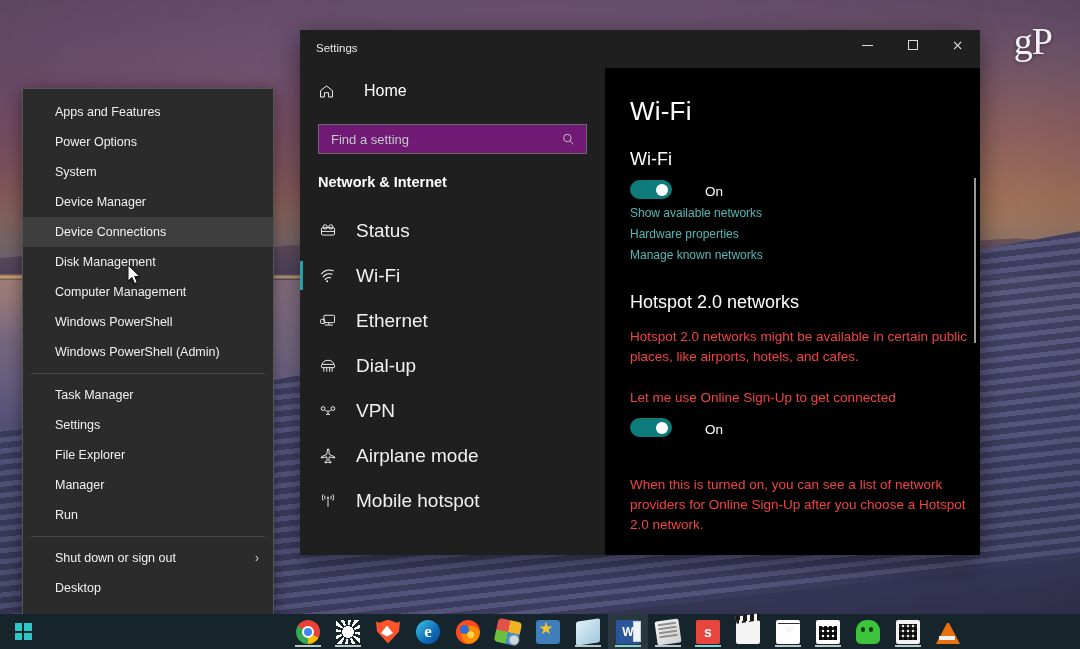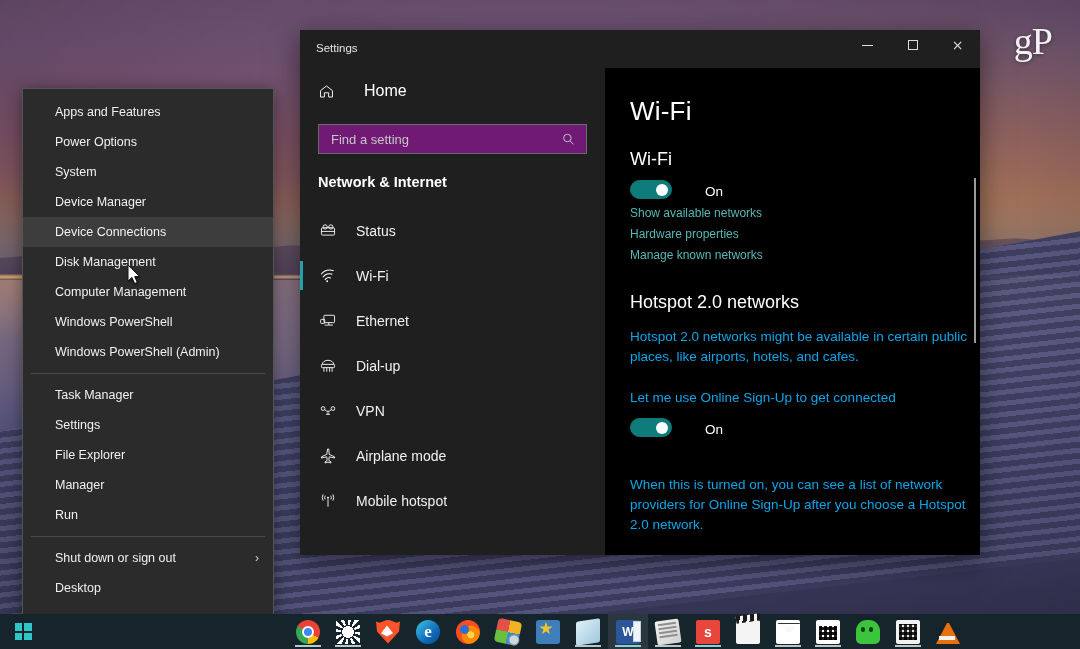--- a/index.html
+++ b/index.html
@@ -179,21 +179,21 @@
   }
   #search-input::placeholder { color: #c6c6c6; opacity: 1; }
   #section-title {
     font-size: 14.5px; font-weight: bold; color: #ffffff;
     padding: 20px 0 0 18px;
   }
   #nav-list { margin-top: 18px; }
   .nav-item {
     display: flex; align-items: center; gap: 18px;
     height: 45px; padding-left: 18px;
-    color: #f0f0f0; font-size: 14px;
+    color: #f0f0f0; font-size: 19px;
     position: relative;
   }
   .nav-item.selected::before {
     content: ""; position: absolute; left: 0; top: 8px;
     width: 3px; height: 29px; background: #24a2a8;
   }
   .nav-ico { width: 20px; height: 20px; display: flex; align-items: center; justify-content: center; flex-shrink: 0; }
 
   
   #settings-content {
@@ -212,21 +212,21 @@
   }
   .toggle .knob {
     position: absolute; right: 3px; top: 3px;
     width: 12px; height: 12px; border-radius: 50%; background: #ffffff;
   }
   .toggle-label { font-size: 13.5px; color: #ffffff; }
   .link {
     display: block; font-size: 12px; color: #57b8b8;
     margin-top: 7px; text-decoration: none;
   }
-  .body-text { font-size: 13.5px; color: #0ea5e9; line-height: 1.5; max-width: 340px; }
+  .body-text { font-size: 13.5px; color: #ef4444; line-height: 1.5; max-width: 340px; }
   #hotspot-section { margin-top: 30px; }
   #scroll-track {
     position: absolute; right: 4px; top: 10px; width: 10px; bottom: 10px;
   }
   #scroll-thumb {
     position: absolute; right: 4px; top: 110px; width: 2px; height: 165px;
     background: #9a9a9a;
   }
 
   

